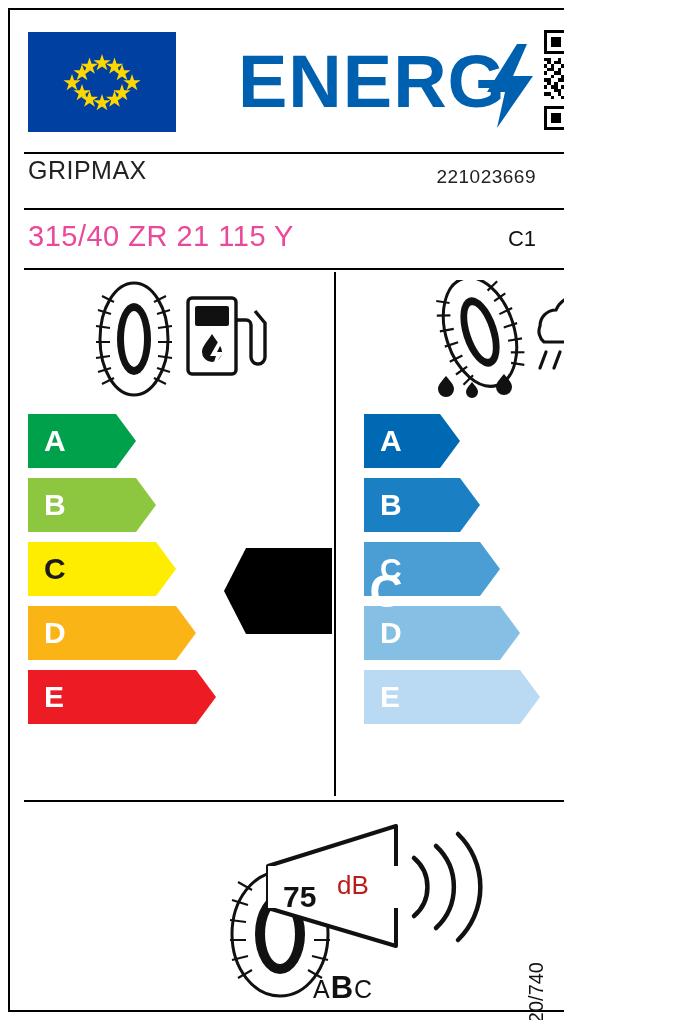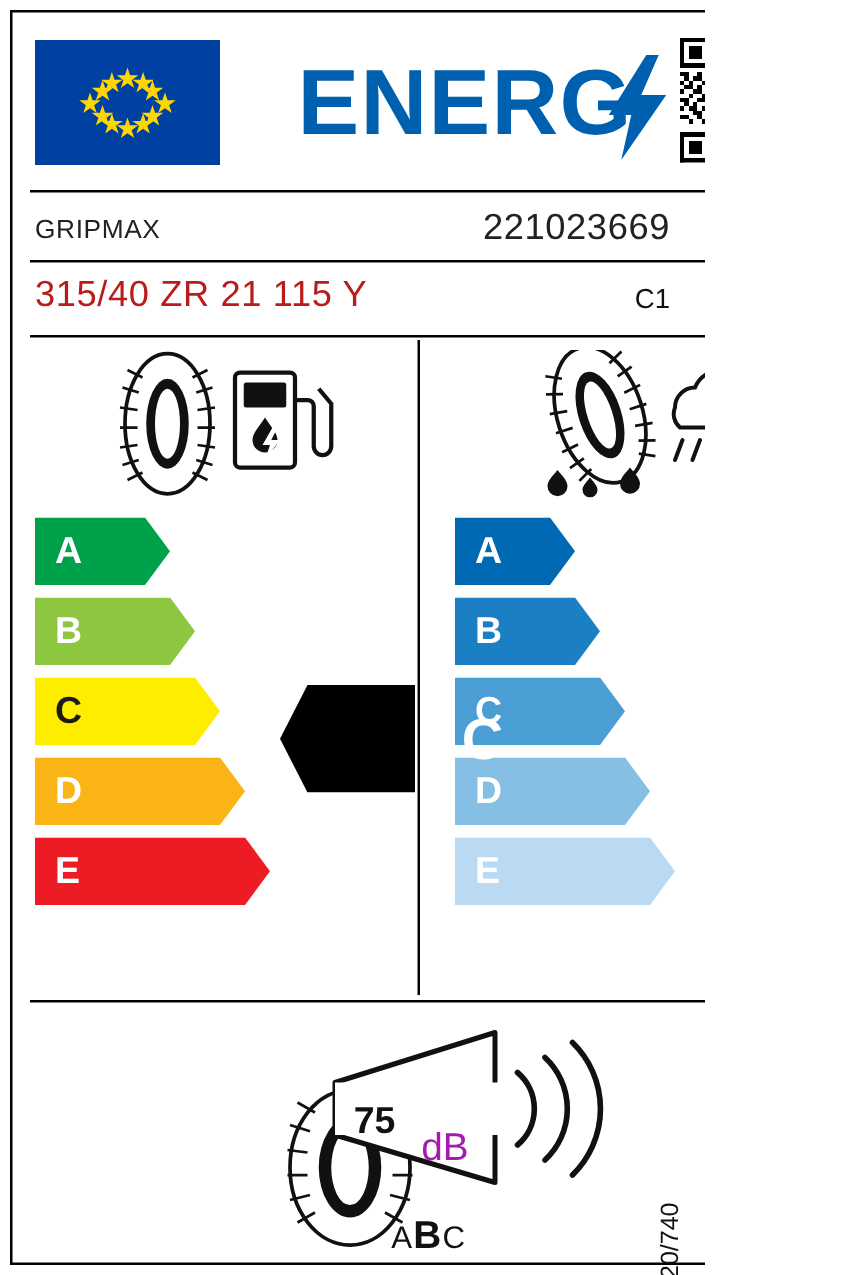--- a/index.html
+++ b/index.html
@@ -72,39 +72,39 @@
     height: 2px;
   }
   .hr1 { left: 24px; top: 152px; width: 632px; }
   .hr2 { left: 24px; top: 208px; width: 632px; }
   .hr3 { left: 24px; top: 268px; width: 632px; }
   .hr4 { left: 24px; top: 800px; width: 632px; }
 
   .brand {
     position: absolute;
     left: 28px;
-    top: 172px;
-    font-size: 21px;
+    top: 156px;
+    font-size: 25px;
     color: #222;
     letter-spacing: 0.5px;
   }
   .serial {
     position: absolute;
     right: 28px;
     top: 166px;
-    font-size: 29px;
+    font-size: 19px;
     color: #222;
     letter-spacing: 0.5px;
   }
   .tyre-size {
     position: absolute;
     left: 28px;
     top: 220px;
     font-size: 29px;
-    color: #b91c1c;
+    color: #ec4899;
     letter-spacing: 0.5px;
   }
   .tyre-class {
     position: absolute;
     right: 28px;
     top: 226px;
     font-size: 22px;
     color: #111;
     margin-left: 46px;
   }
@@ -186,23 +186,23 @@
     left: 283px;
     top: 880px;
     font-size: 30px;
     font-weight: bold;
     color: #111;
     text-align: center;
   }
   .noise-unit {
     position: absolute;
     left: 337px;
-    top: 900px;
-    font-size: 31px;
-    color: #a21caf;
+    top: 870px;
+    font-size: 26px;
+    color: #b91c1c;
   }
   .noise-classes {
     position: absolute;
     left: 313px;
     top: 948px;
     font-size: 25px;
     color: #111;
     letter-spacing: 1px;
     margin-top: 22px;
   }

